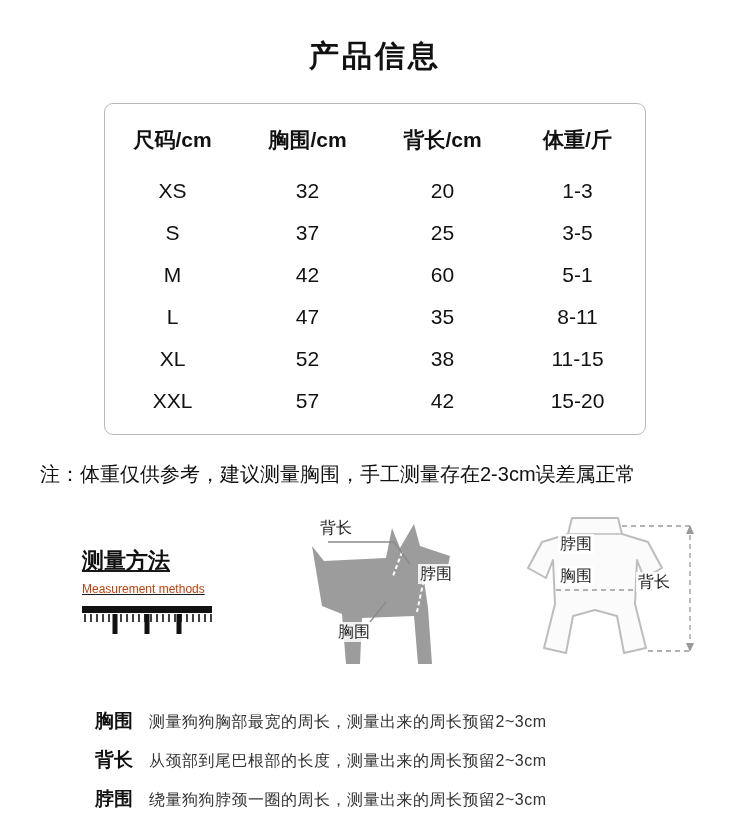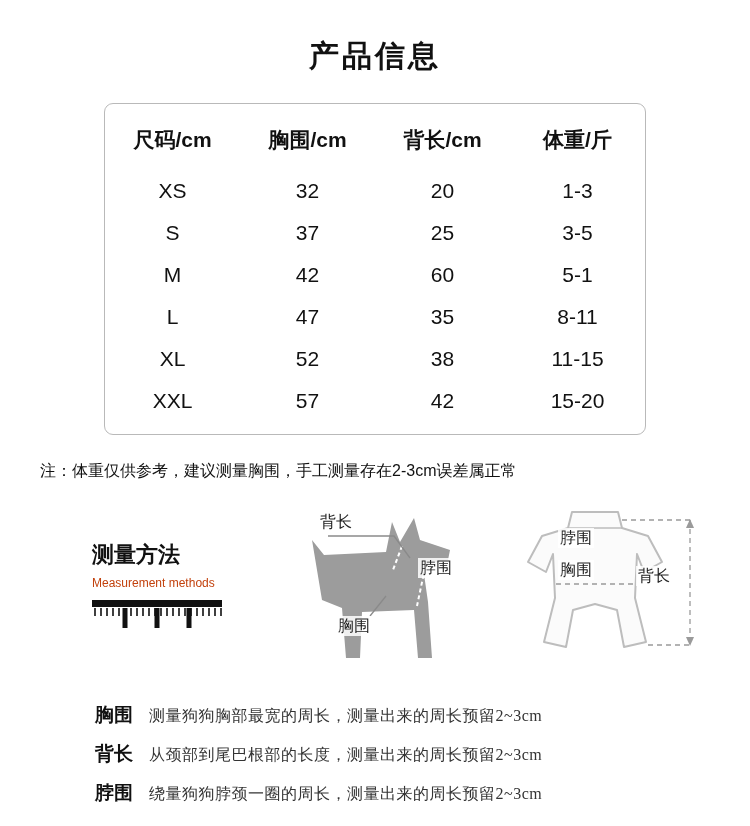--- a/index.html
+++ b/index.html
@@ -16,41 +16,41 @@
   
   .size-table-wrap{
     width:542px;margin:26px auto 0;border:1px solid #b9b9b9;border-radius:9px;
     padding:16px 0 12px;box-sizing:border-box;
   }
   table{width:100%;border-collapse:collapse;}
   th{font-size:21px;font-weight:bold;color:#111;padding:6px 0 16px;text-align:center;width:25%;}
   td{font-size:21px;color:#111;text-align:center;padding:9px 0;}
 
   
-  .note{margin:26px 0 0 40px;font-size:16px;color:#111;}
+  .note{margin:26px 0 0 40px;font-size:20px;color:#111;}
 
   
   .measure{position:relative;height:180px;margin-top:14px;}
-  .mm-left{position:absolute;left:92px;top:44px;width:150px;}
+  .mm-left{position:absolute;left:82px;top:44px;width:150px;text-decoration:underline;}
   .mm-title{font-size:22px;font-weight:bold;color:#111;}
   .mm-sub{font-size:12px;color:#c2410c;margin-top:6px;}
   .mm-ruler{margin-top:10px;}
 
   .dog-wrap{position:absolute;left:278px;top:4px;width:215px;height:172px;}
   .garment-wrap{position:absolute;left:500px;top:4px;width:220px;height:172px;}
   .diagram-label{
     position:absolute;font-size:16px;color:#222;background:rgba(255,255,255,.85);
     padding:0 2px;line-height:20px;white-space:nowrap;
   }
 
   
   .descs{margin:26px 0 0 95px;}
   .desc-row{display:flex;align-items:baseline;margin-bottom:13px;}
   .desc-term{font-size:19px;font-weight:bold;color:#111;width:54px;flex:0 0 54px;}
-  .desc-text{font-size:16px;color:#333;letter-spacing:.5px;font-family:Liberation Serif, serif;}
+  .desc-text{font-size:16px;color:#333;letter-spacing:.5px;}
 </style>
 </head>
 <body>
 
 <div class="header">
   <div class="title">产品信息</div>
 </div>
 
 <div class="size-table-wrap">
   <table>

